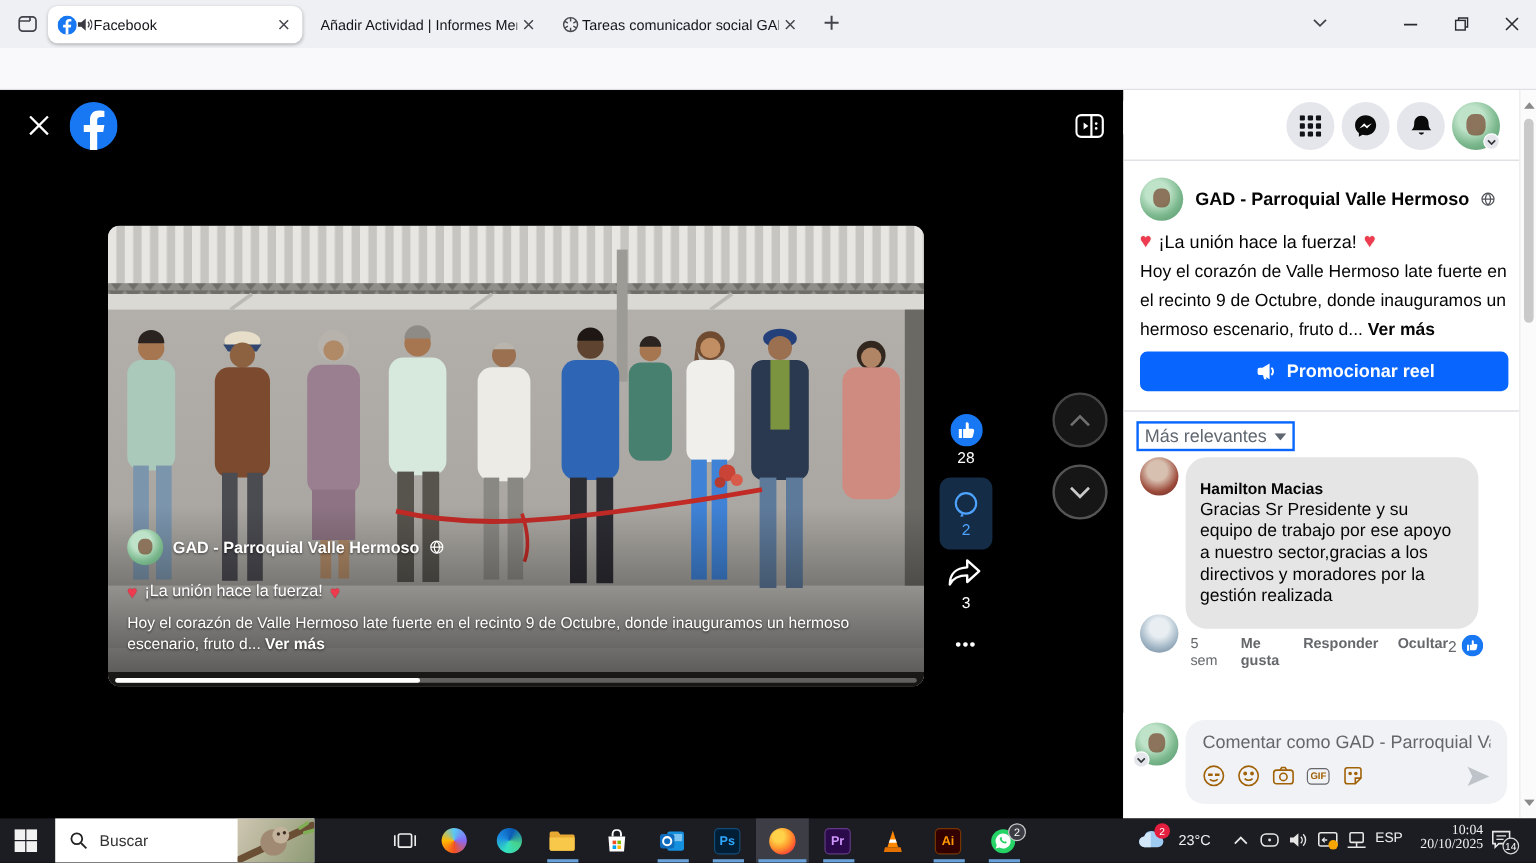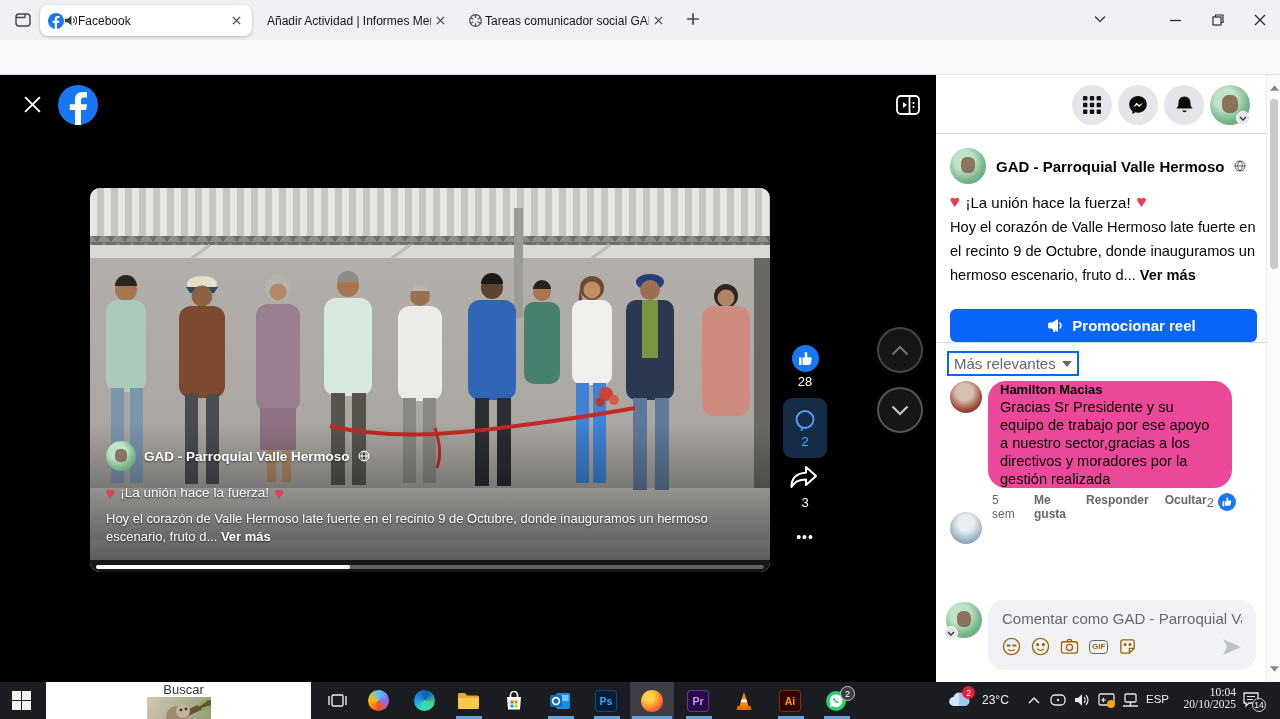--- a/index.html
+++ b/index.html
@@ -42,43 +42,43 @@
   .railnum{color:#fff;font-size:13px;text-align:center;width:44px;}
   #cmtBox{left:783px;top:323px;width:44px;height:60px;background:#152c47;border-radius:9px;display:flex;flex-direction:column;align-items:center;justify-content:center;gap:2px;color:#4da3ff;}
   .navcirc{width:46px;height:46px;border-radius:50%;border:2px solid #454545;background:#161616;display:flex;align-items:center;justify-content:center;}
 
   
   #sidebar{left:936px;top:75px;width:344px;height:607px;background:#fff;color:#050505;}
   .hcirc{width:40px;height:40px;border-radius:50%;background:#e4e6eb;display:flex;align-items:center;justify-content:center;color:#10131a;}
   .divider{height:1px;background:#d8dadf;}
   .pbname{font-size:15px;font-weight:bold;}
   .ptext{font-size:14.6px;line-height:24px;color:#050505;}
-  #promoteBtn{left:14px;top:234px;width:307px;height:33px;border-radius:6px;background:#0866ff;color:#fff;
+  #promoteBtn{left:14px;top:218px;width:307px;height:33px;border-radius:6px;background:#0866ff;color:#fff;
     display:flex;align-items:center;justify-content:center;gap:8px;font-size:15px;font-weight:bold;padding-left:36px;}
   #sortSel{left:11px;top:276px;padding:2px 5px;border:2px solid #0866ff;display:flex;align-items:center;gap:6px;
     color:#606770;font-size:15px;background:#fff;}
   .cavatar{width:32px;height:32px;border-radius:50%;flex:none;}
-  .bubble{background:#ec4899;border-radius:18px;padding:0 12px;width:244px;}
+  .bubble{background:#e5e5e5;border-radius:18px;padding:18px 12px;width:244px;}
   .cname{font-size:13px;font-weight:bold;line-height:17px;}
   .ctext{font-size:14.6px;line-height:18px;}
   .cmeta{display:flex;gap:16px;font-size:12px;font-weight:bold;color:#65676b;align-items:flex-start;}
   .cmeta span{display:inline-block;}
   #composer{left:0px;top:519px;width:330px;height:88px;background:#fff;}
   #composerBox{left:52px;top:6px;width:268px;height:70px;background:#f0f2f5;border-radius:16px;padding:10px 14px;}
   .ph{color:#65676b;font-size:15px;white-space:nowrap;overflow:hidden;}
   .cicons{display:flex;gap:10px;margin-top:10px;color:#a16207;align-items:center;}
   .cico{width:19px;height:19px;}
   .gifbox{border:1.4px solid #65676b;border-radius:4px;font-size:8px;font-weight:bold;padding:2px 2px;line-height:8px;}
   .badgechev{position:absolute;width:14px;height:14px;border-radius:50%;background:#e4e6eb;border:1px solid #fff;
     display:flex;align-items:center;justify-content:center;color:#33363b;}
   #pagescroll{left:1266px;top:75px;width:14px;height:607px;background:#fbfbfb;border-left:1px solid #ececec;}
 
   
   #taskbar{left:0;top:682px;width:1280px;height:37px;background:#1c1c23;color:#e8e8e8;}
-  #searchbox{left:46px;top:0;width:265px;height:37px;background:#fff;display:flex;align-items:center;overflow:hidden;flex-direction:column;}
+  #searchbox{left:46px;top:0;width:216px;height:37px;background:#fff;display:flex;align-items:center;overflow:hidden;}
   #searchbox .stext{color:#333;font-size:13px;margin-left:10px;flex:1;}
   .appcell{top:0;width:44px;height:37px;display:flex;align-items:center;justify-content:center;}
   .underline{top:34px;height:3px;background:#68a0d8;}
   .appsq{width:22px;height:22px;border-radius:4px;display:flex;align-items:center;justify-content:center;font-weight:bold;font-size:10.5px;}
   .traytxt{font-size:11.5px;color:#f0f0f0;}
   .trayico{color:#e6e6e6;}
 </style>
 </head>
 <body>
 

